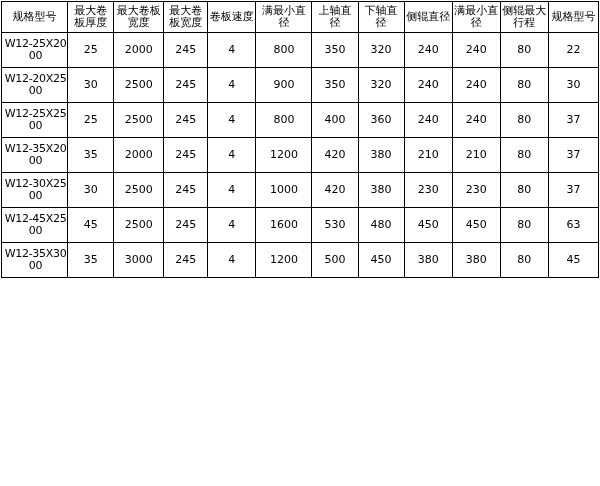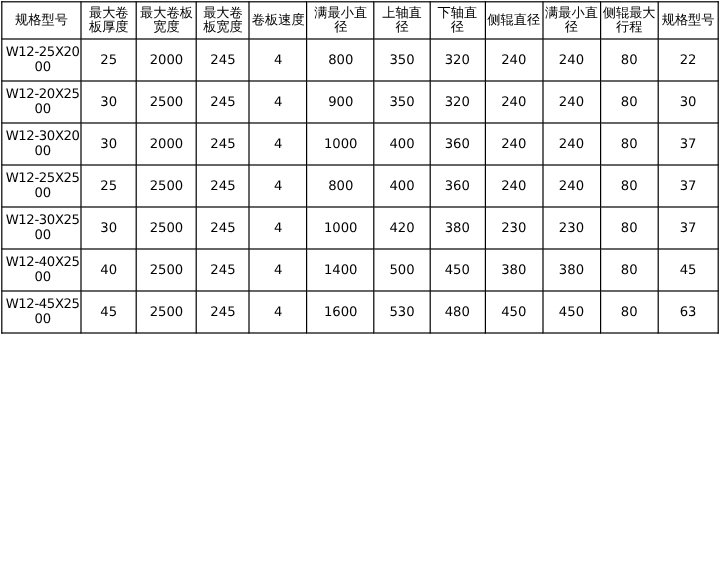--- a/index.html
+++ b/index.html
@@ -115,83 +115,83 @@
         <td>4</td>
         <td>900</td>
         <td>350</td>
         <td>320</td>
         <td>240</td>
         <td>240</td>
         <td>80</td>
         <td>30</td>
       </tr>
       <tr>
-        <td class="model">W12-30X2000</td>
-        <td>30</td>
-        <td>2000</td>
-        <td>245</td>
-        <td>4</td>
-        <td>1000</td>
-        <td>400</td>
-        <td>360</td>
-        <td>240</td>
-        <td>240</td>
-        <td>80</td>
-        <td>37</td>
-      </tr>
-      <tr>
         <td class="model">W12-25X2500</td>
         <td>25</td>
         <td>2500</td>
         <td>245</td>
         <td>4</td>
         <td>800</td>
         <td>400</td>
         <td>360</td>
         <td>240</td>
         <td>240</td>
+        <td>80</td>
+        <td>37</td>
+      </tr>
+      <tr>
+        <td class="model">W12-35X2000</td>
+        <td>35</td>
+        <td>2000</td>
+        <td>245</td>
+        <td>4</td>
+        <td>1200</td>
+        <td>420</td>
+        <td>380</td>
+        <td>210</td>
+        <td>210</td>
         <td>80</td>
         <td>37</td>
       </tr>
       <tr>
         <td class="model">W12-30X2500</td>
         <td>30</td>
         <td>2500</td>
         <td>245</td>
         <td>4</td>
         <td>1000</td>
         <td>420</td>
         <td>380</td>
         <td>230</td>
         <td>230</td>
         <td>80</td>
         <td>37</td>
       </tr>
       <tr>
-        <td class="model">W12-40X2500</td>
-        <td>40</td>
-        <td>2500</td>
-        <td>245</td>
-        <td>4</td>
-        <td>1400</td>
-        <td>500</td>
-        <td>450</td>
-        <td>380</td>
-        <td>380</td>
-        <td>80</td>
-        <td>45</td>
-      </tr>
-      <tr>
         <td class="model">W12-45X2500</td>
         <td>45</td>
         <td>2500</td>
         <td>245</td>
         <td>4</td>
         <td>1600</td>
         <td>530</td>
         <td>480</td>
         <td>450</td>
         <td>450</td>
         <td>80</td>
         <td>63</td>
       </tr>
+      <tr>
+        <td class="model">W12-35X3000</td>
+        <td>35</td>
+        <td>3000</td>
+        <td>245</td>
+        <td>4</td>
+        <td>1200</td>
+        <td>500</td>
+        <td>450</td>
+        <td>380</td>
+        <td>380</td>
+        <td>80</td>
+        <td>45</td>
+      </tr>
     </tbody>
 </table>
 
 </body></html>

